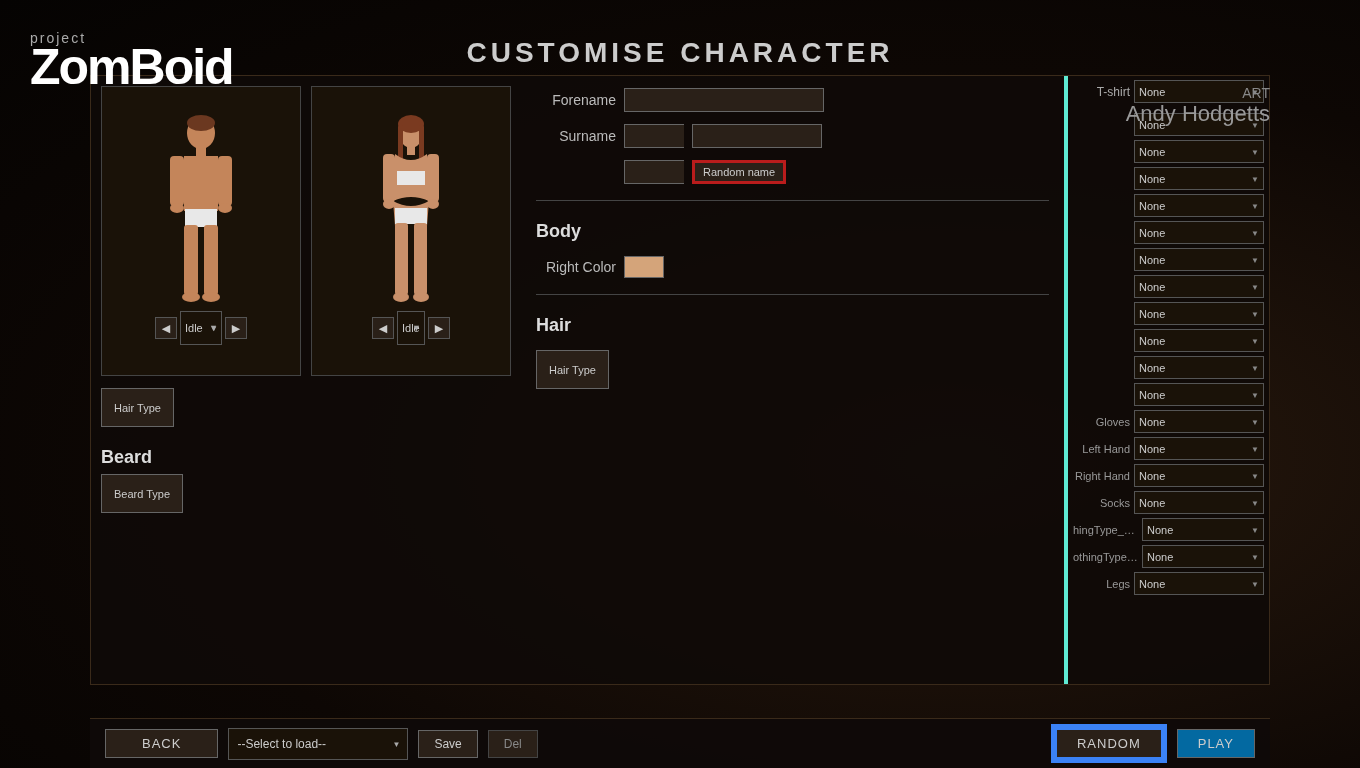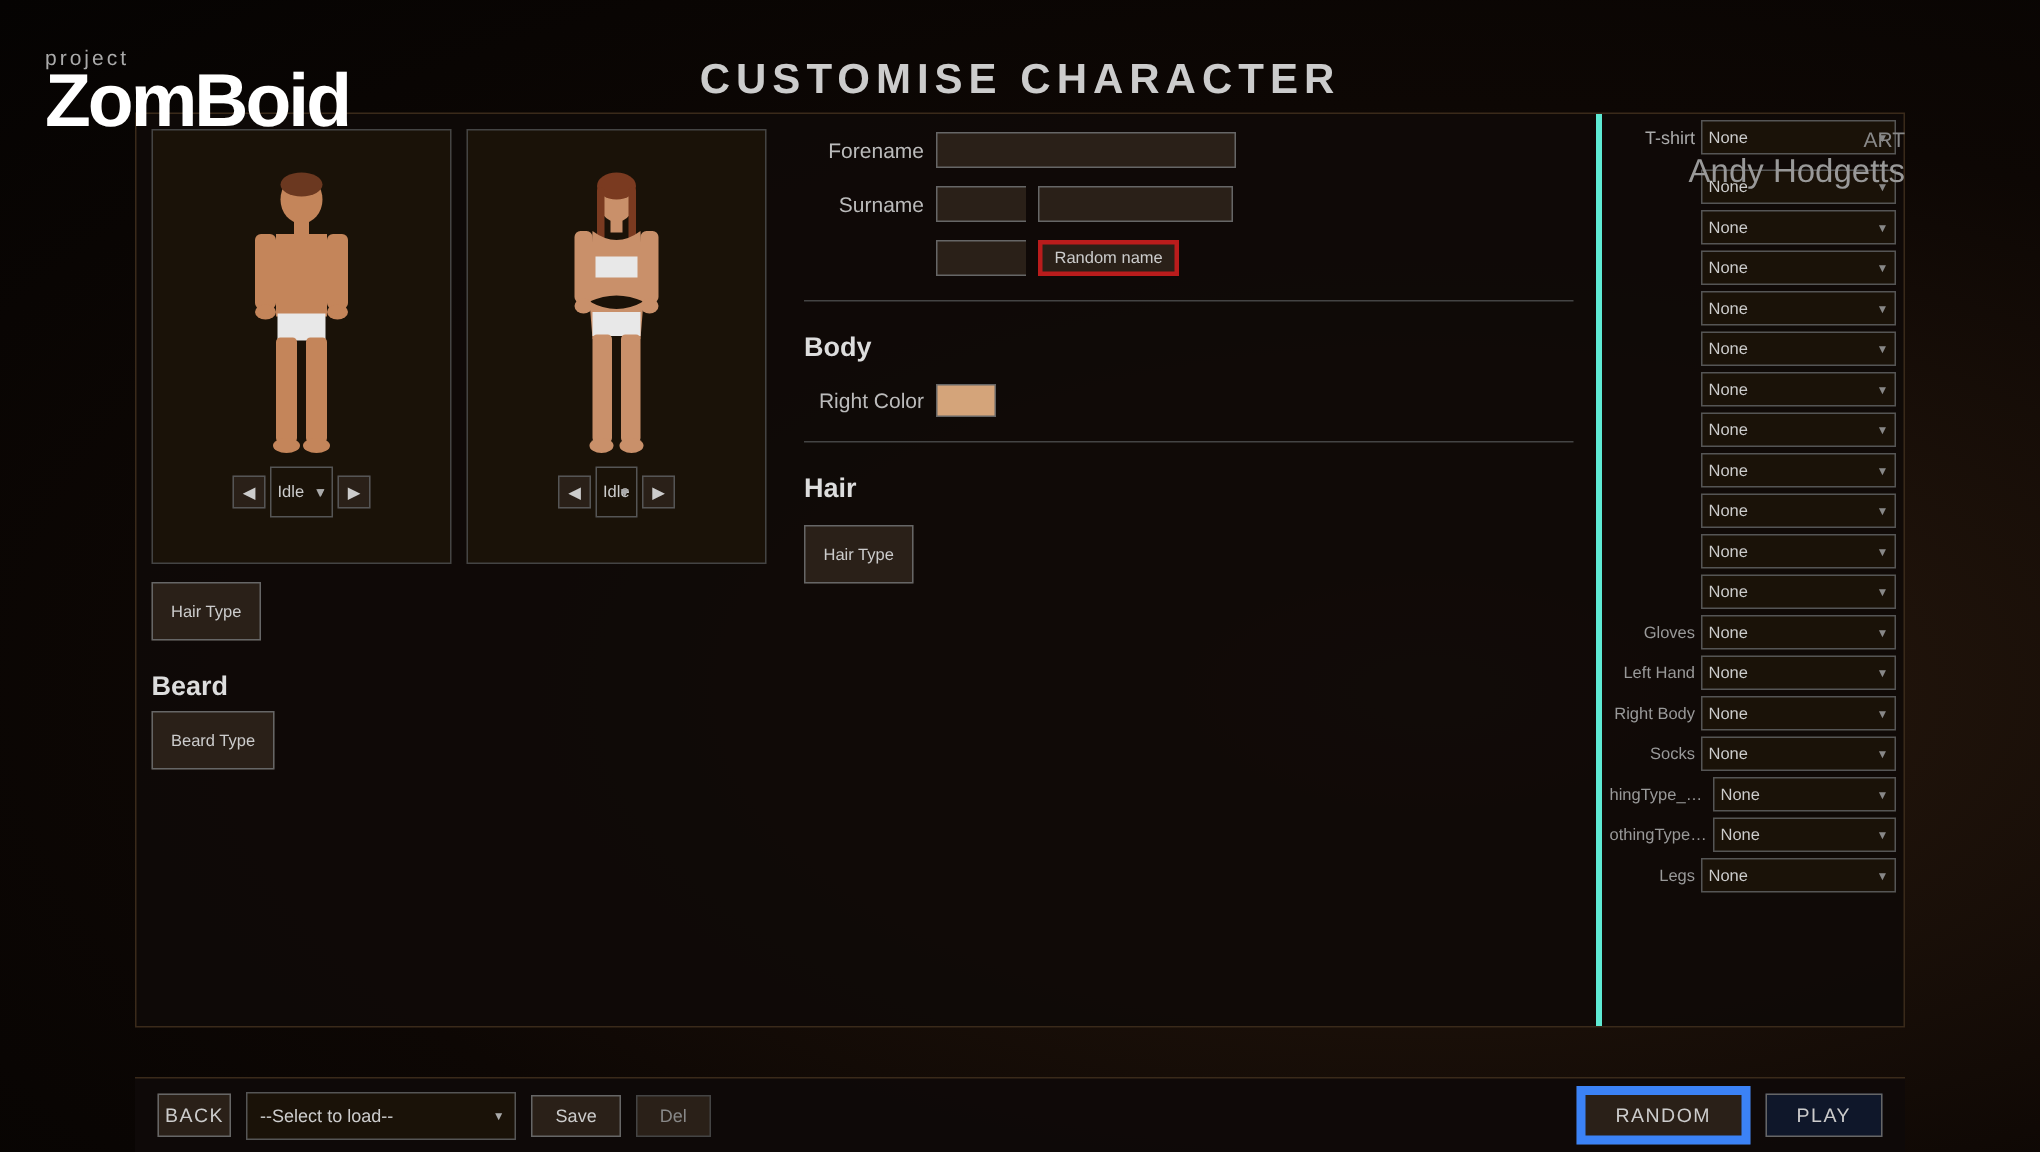--- a/index.html
+++ b/index.html
@@ -220,21 +220,21 @@
       padding: 0 15px;
       gap: 10px;
       z-index: 11;
     }
 
     .back-btn {
       background: #2a2018;
       border: 1px solid #666;
       color: #ccc;
       font-size: 13px;
-      padding: 6px 4px;
+      padding: 6px 36px;
       cursor: pointer;
       letter-spacing: 1px;
     }
 
     .load-select-wrapper {
       position: relative;
     }
 
     .load-select-wrapper::after {
       content: '▼';
@@ -284,21 +284,21 @@
       border: 6px solid #3b82f6;
       color: #ccc;
       font-size: 13px;
       padding: 6px 20px;
       cursor: pointer;
       letter-spacing: 1px;
       margin-left: 20px;
     }
 
     .play-btn {
-      background: #0f172a;
+      background: #0369a1;
       border: 1px solid #666;
       color: #ccc;
       font-size: 13px;
       padding: 6px 20px;
       cursor: pointer;
       letter-spacing: 1px;
     }
 
     
     .logo-area {
@@ -682,21 +682,21 @@
             </div>
             <div class="clothing-item-row">
               <span class="c-label">Gloves</span>
               <div class="c-drop"><select><option>None</option></select></div>
             </div>
             <div class="clothing-item-row">
               <span class="c-label">Left Hand</span>
               <div class="c-drop"><select><option>None</option></select></div>
             </div>
             <div class="clothing-item-row">
-              <span class="c-label">Right Body</span>
+              <span class="c-label">Right Hand</span>
               <div class="c-drop"><select><option>None</option></select></div>
             </div>
             <div class="clothing-item-row">
               <span class="c-label">Socks</span>
               <div class="c-drop"><select><option>None</option></select></div>
             </div>
             <div class="clothing-item-row">
               <span class="c-label">hingType_SockRight</span>
               <div class="c-drop"><select><option>None</option></select></div>
             </div>

